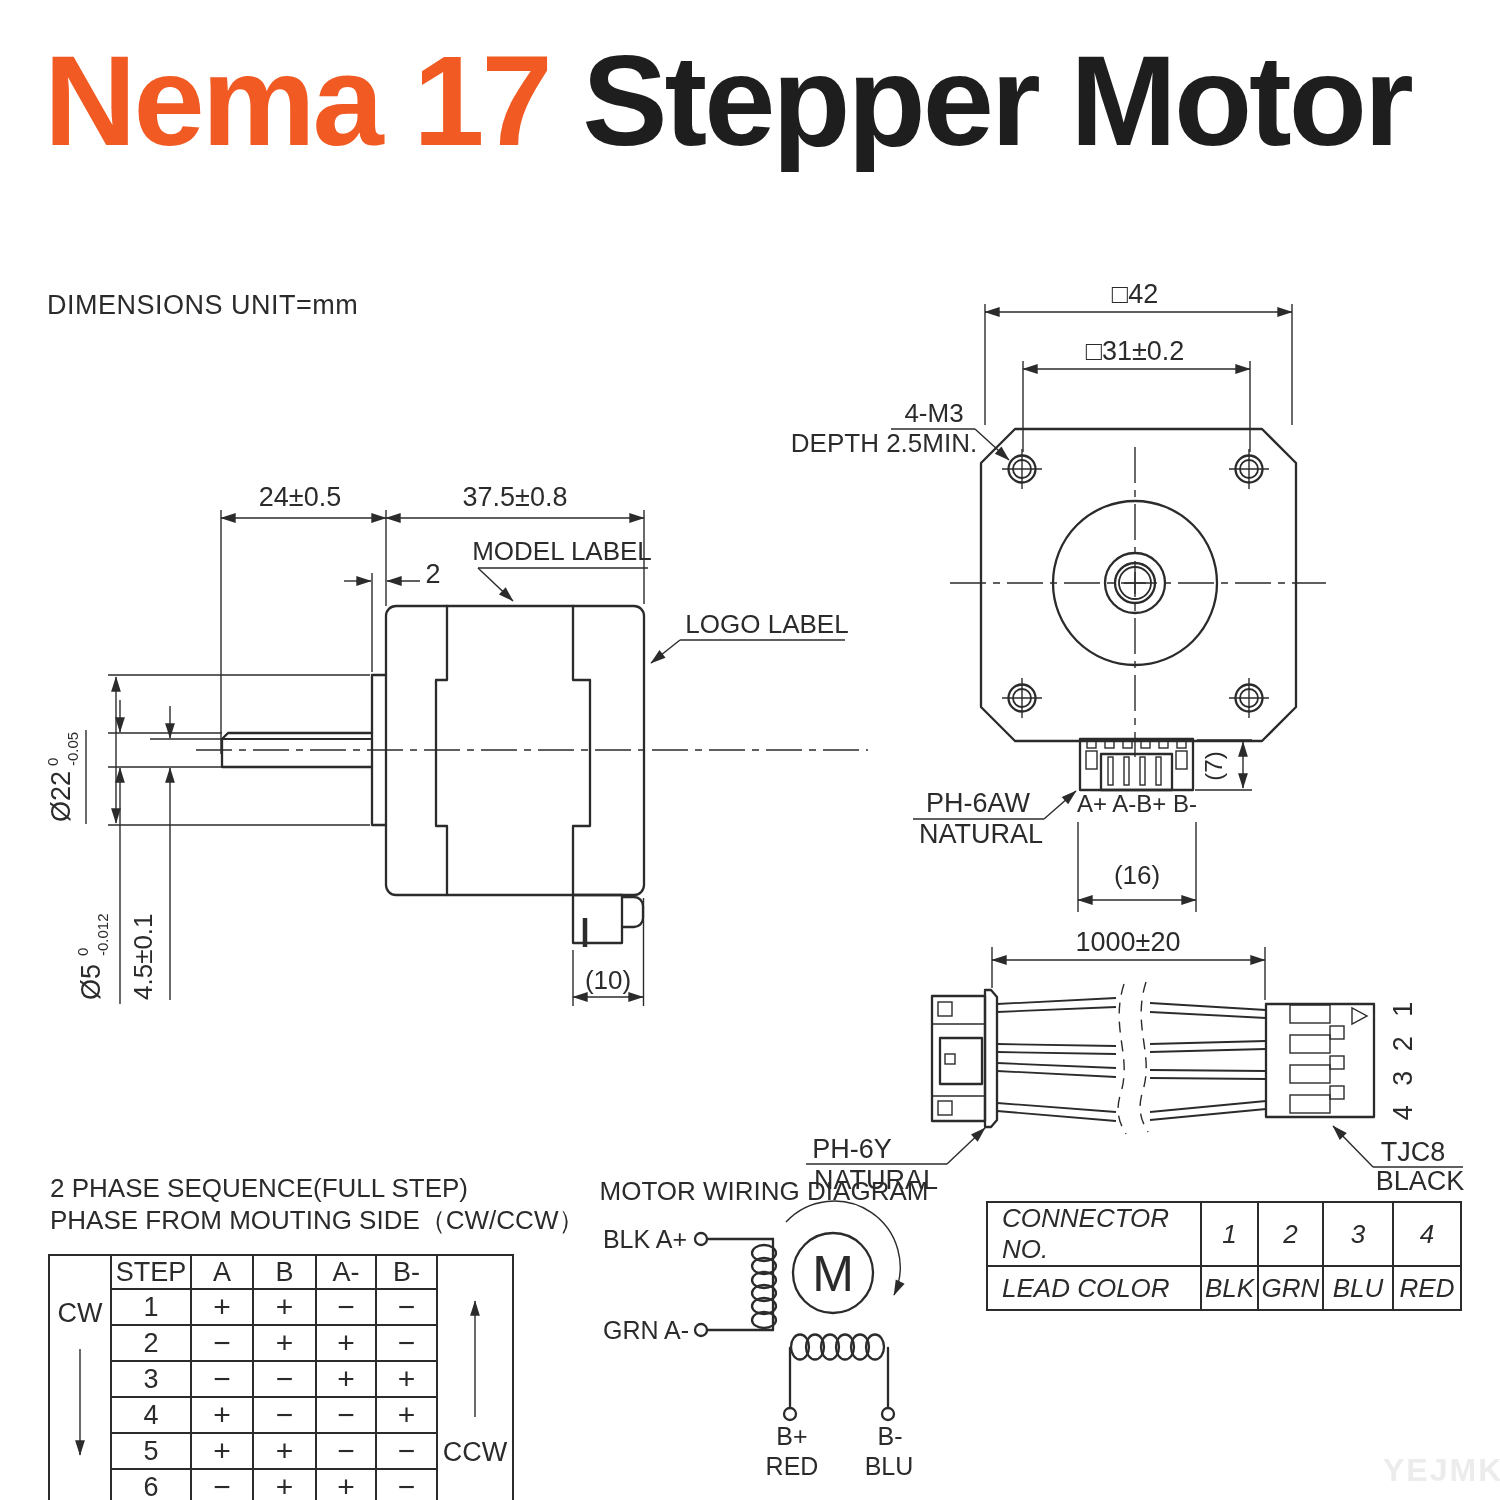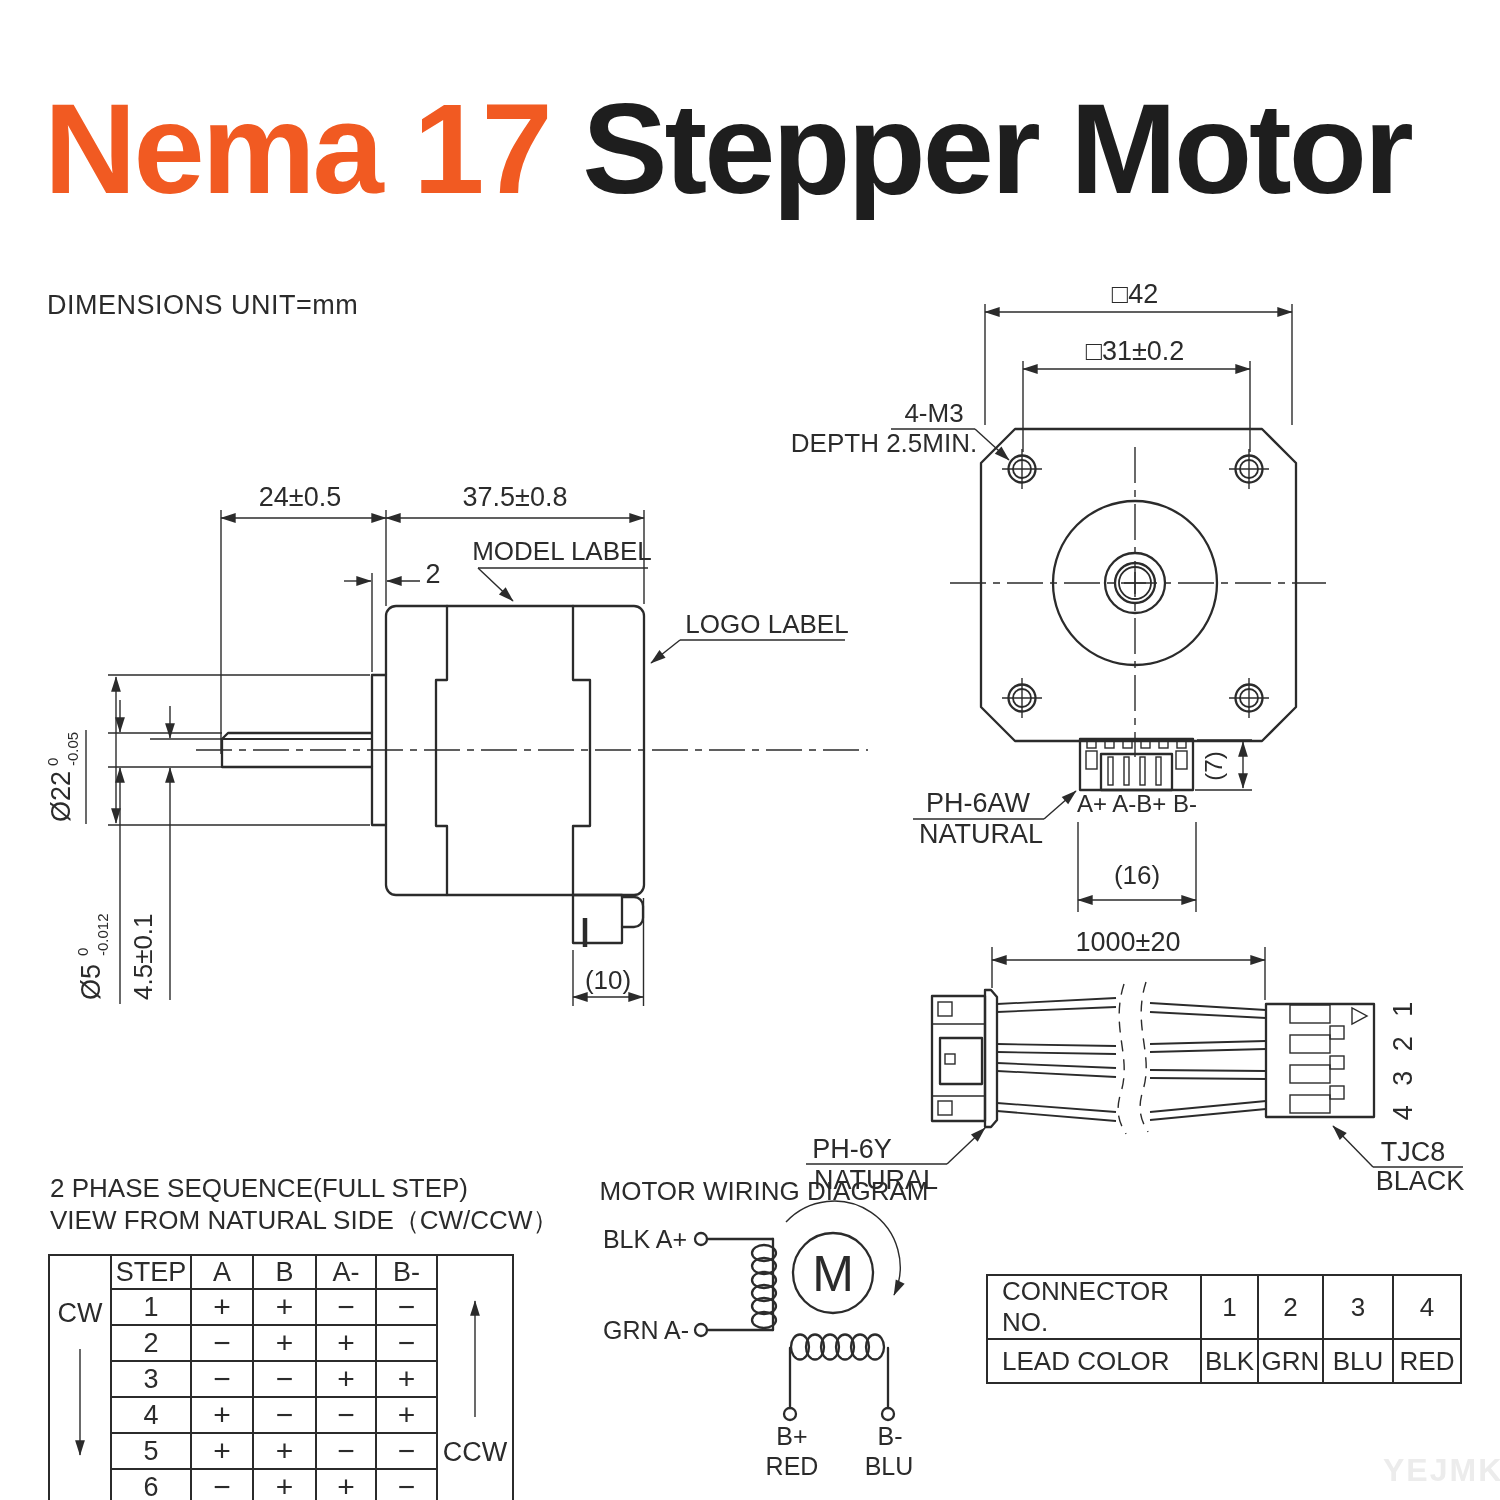--- a/index.html
+++ b/index.html
@@ -1,21 +1,21 @@
 <!DOCTYPE html>
 <html><head>
 <meta charset="utf-8">
 <style>
   html,body{margin:0;padding:0;}
   body{width:1500px;height:1500px;position:relative;background:#fff;overflow:hidden;
        font-family:"Liberation Sans",sans-serif;color:#262626;}
   .abs{position:absolute;}
   
   .title{left:44px;top:33px;font-weight:bold;font-size:128px;line-height:136px;
-         letter-spacing:-3px;color:#1e1e1e;white-space:nowrap;margin-top:48px;}
+         letter-spacing:-3px;color:#1e1e1e;white-space:nowrap;}
   .orange{color:#F15A22;}
   .subtitle{left:47px;top:290px;font-size:27px;color:#2b2b2b;letter-spacing:0.5px;}
   
   svg.sheet{left:0;top:0;}
   .d{fill:none;stroke:#2b2b2b;stroke-width:2.3;stroke-linejoin:round;stroke-linecap:round;}
   .d2{fill:none;stroke:#2b2b2b;stroke-width:1.8;}
   .t{fill:none;stroke:#2b2b2b;stroke-width:1.4;}
   .thick{fill:none;stroke:#2b2b2b;stroke-width:4.5;}
   .cl{stroke-dasharray:36 7 7 7;}
   .dsh{stroke-dasharray:11 8;}
@@ -29,21 +29,21 @@
   table{border-collapse:collapse;table-layout:fixed;}
   .phase{left:48px;top:1254px;}
   .phase td{border:2px solid #2b2b2b;text-align:center;vertical-align:middle;
             padding:0;font-size:27px;color:#2b2b2b;}
   .phase td.hd{height:32px;font-size:27px;}
   .phase td.stp{font-size:27px;}
   .phase td.pm{font-size:30px;}
   .phase tr.r{height:31px;}
   .vwrap{display:flex;flex-direction:column;align-items:center;gap:16px;}
   
-  .conn{left:986px;top:1274px;}
+  .conn{left:986px;top:1201px;font-style:italic;}
   .conn td{border:2.5px solid #2b2b2b;font-size:26px;color:#2b2b2b;
            text-align:center;vertical-align:middle;padding:0;}
   .conn td.lbl{text-align:left;padding-left:14px;}
   .conn tr.r1{height:54px;} .conn tr.r2{height:44px;}
   .watermark{left:1383px;top:1452px;font-size:32px;font-weight:bold;
              color:#ececec;letter-spacing:2px;}
 </style>
 </head>
 <body>
 
@@ -306,21 +306,21 @@
     <circle class="d" cx="888" cy="1414" r="6"></circle>
     <text class="tx25 mid" x="792" y="1445">B+</text>
     <text class="tx25 mid" x="792" y="1475">RED</text>
     <text class="tx25 mid" x="890" y="1445">B-</text>
     <text class="tx25 mid" x="889" y="1475">BLU</text>
   </g>
 </svg>
 
 <div class="abs phase-titles">
   <div>2 PHASE SEQUENCE(FULL STEP)</div>
-  <div>VIEW FROM NATURAL SIDE（CW/CCW）</div>
+  <div>PHASE FROM MOUTING SIDE（CW/CCW）</div>
 </div>
 
 <table class="abs phase">
   <colgroup>
       <col style="width:62px">
       <col style="width:80px">
       <col style="width:62px">
       <col style="width:63px">
       <col style="width:60px">
       <col style="width:61px">

